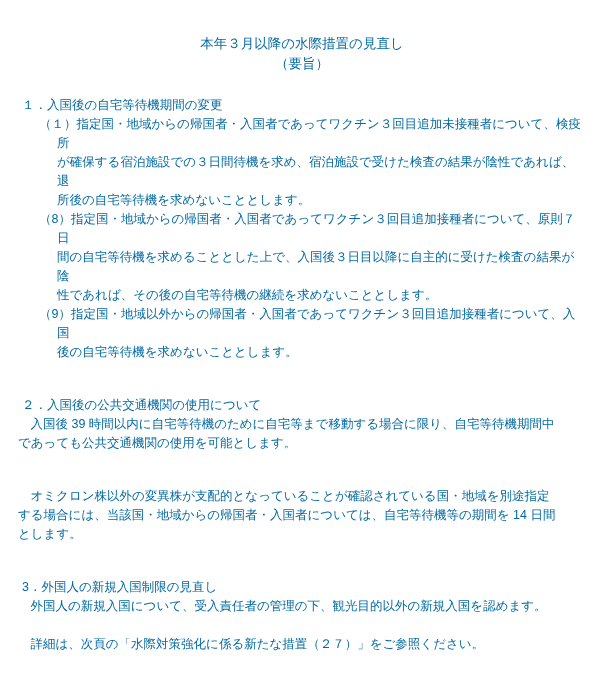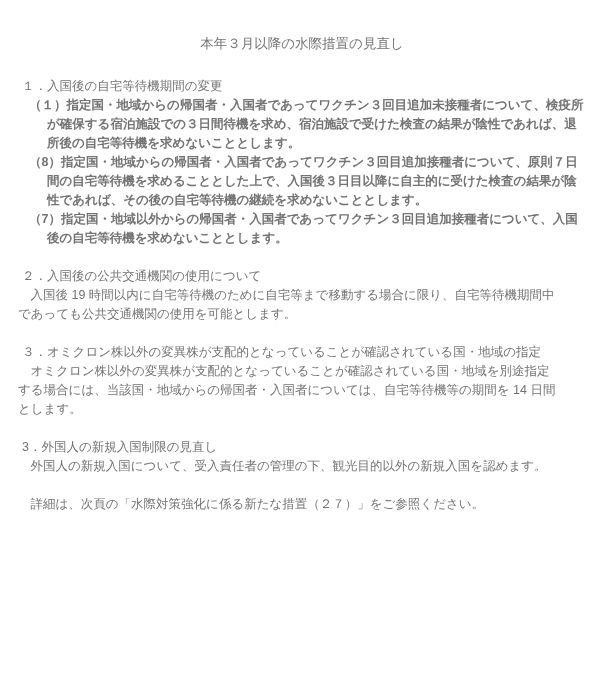--- a/index.html
+++ b/index.html
@@ -6,21 +6,21 @@
     margin: 0;
     padding: 0;
     background: #ffffff;
   }
   .page {
     position: relative;
     width: 604px;
     height: 686px;
     box-sizing: border-box;
     background: #ffffff;
-    color: #737373;
+    color: #0369a1;
     font-family: "Liberation Sans", "DejaVu Sans", sans-serif;
     font-size: 12.5px;
     line-height: 19px;
     padding: 34px 18px 0 18px;
     overflow: hidden;
     -webkit-font-smoothing: antialiased;
   }
   .doc-title {
     text-align: center;
     font-size: 13.5px;
@@ -31,74 +31,73 @@
     text-align: center;
     font-size: 13.5px;
     line-height: 19px;
     white-space: pre-wrap;
   }
   .intro {
     margin: 14px 0 0 0;
     white-space: pre-wrap;
   }
   .sec {
-    margin-top: 19px;
+    margin-top: 34px;
   }
   .sec-first {
     margin-top: 23px;
   }
   .sec-heading {
     margin-left: 4px;
     white-space: pre-wrap;
   }
   .item {
-    margin-left: 11px;
+    margin-left: 21px;
     padding-left: 18px;
     text-indent: -18px;
     white-space: pre-wrap;
-    font-weight: bold;
   }
   .para {
     margin: 0;
     white-space: pre-wrap;
   }
   .closing {
     margin: 19px 0 0 0;
     white-space: pre-wrap;
   }
 </style>
 </head>
 <body>
 
 <div class="page">
 
   <div class="doc-title">本年３月以降の水際措置の見直し</div>
 
+  <div class="doc-subtitle">（要旨）</div>
 
 
   <section class="sec sec-first">
     <div class="sec-heading">１．入国後の自宅等待機期間の変更</div>
     <div class="item">（１）指定国・地域からの帰国者・入国者であってワクチン３回目追加未接種者について、検疫所
 が確保する宿泊施設での３日間待機を求め、宿泊施設で受けた検査の結果が陰性であれば、退
 所後の自宅等待機を求めないこととします。</div>
     <div class="item">（8）指定国・地域からの帰国者・入国者であってワクチン３回目追加接種者について、原則７日
 間の自宅等待機を求めることとした上で、入国後３日目以降に自主的に受けた検査の結果が陰
 性であれば、その後の自宅等待機の継続を求めないこととします。</div>
-    <div class="item">（7）指定国・地域以外からの帰国者・入国者であってワクチン３回目追加接種者について、入国
+    <div class="item">（9）指定国・地域以外からの帰国者・入国者であってワクチン３回目追加接種者について、入国
 後の自宅等待機を求めないこととします。</div>
   </section>
 
   <section class="sec">
     <div class="sec-heading">２．入国後の公共交通機関の使用について</div>
-    <p class="para">　入国後 19 時間以内に自宅等待機のために自宅等まで移動する場合に限り、自宅等待機期間中
+    <p class="para">　入国後 39 時間以内に自宅等待機のために自宅等まで移動する場合に限り、自宅等待機期間中
 であっても公共交通機関の使用を可能とします。</p>
   </section>
 
   <section class="sec">
-    <div class="sec-heading">３．オミクロン株以外の変異株が支配的となっていることが確認されている国・地域の指定</div>
     <p class="para">　オミクロン株以外の変異株が支配的となっていることが確認されている国・地域を別途指定
 する場合には、当該国・地域からの帰国者・入国者については、自宅等待機等の期間を 14 日間
 とします。</p>
   </section>
 
   <section class="sec">
     <div class="sec-heading">3．外国人の新規入国制限の見直し</div>
     <p class="para">　外国人の新規入国について、受入責任者の管理の下、観光目的以外の新規入国を認めます。</p>
   </section>
 

